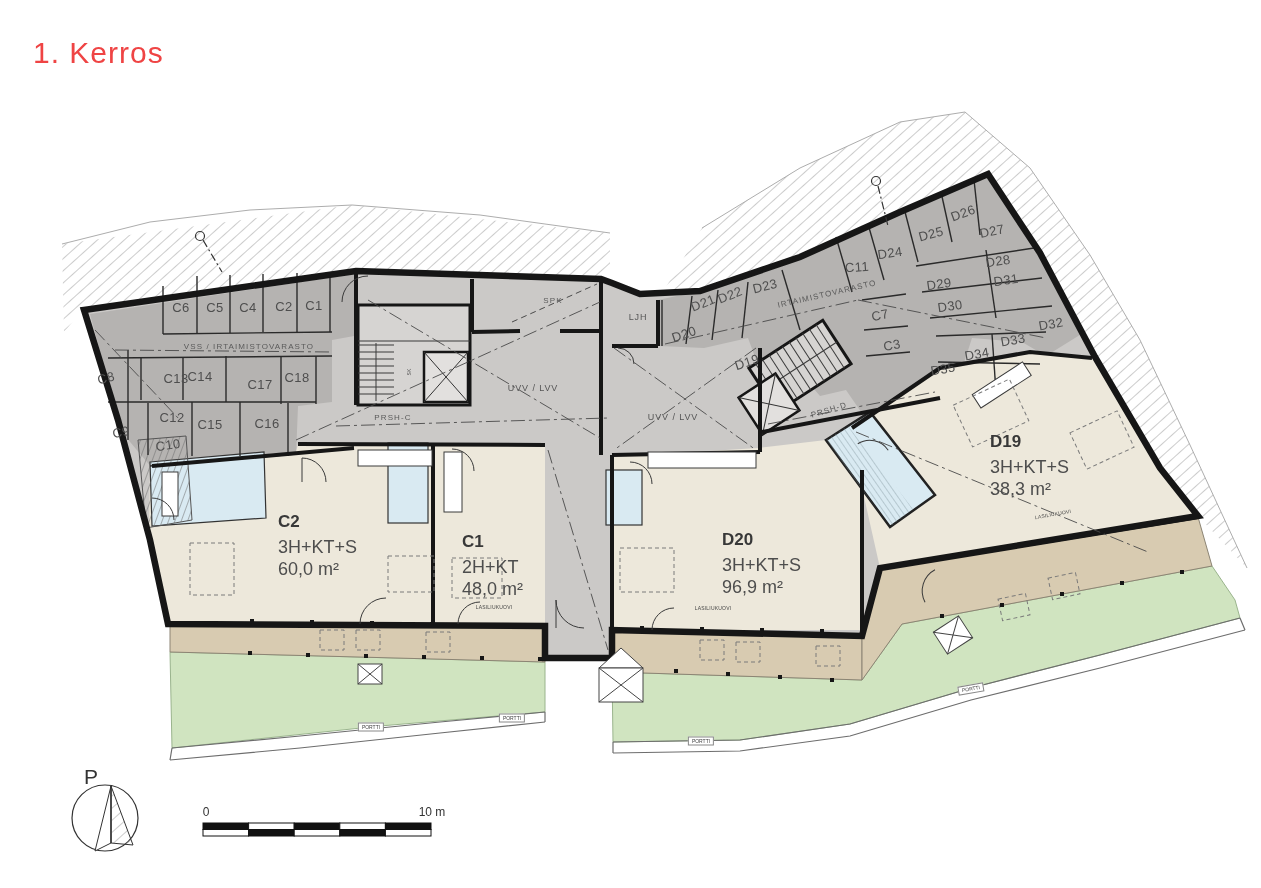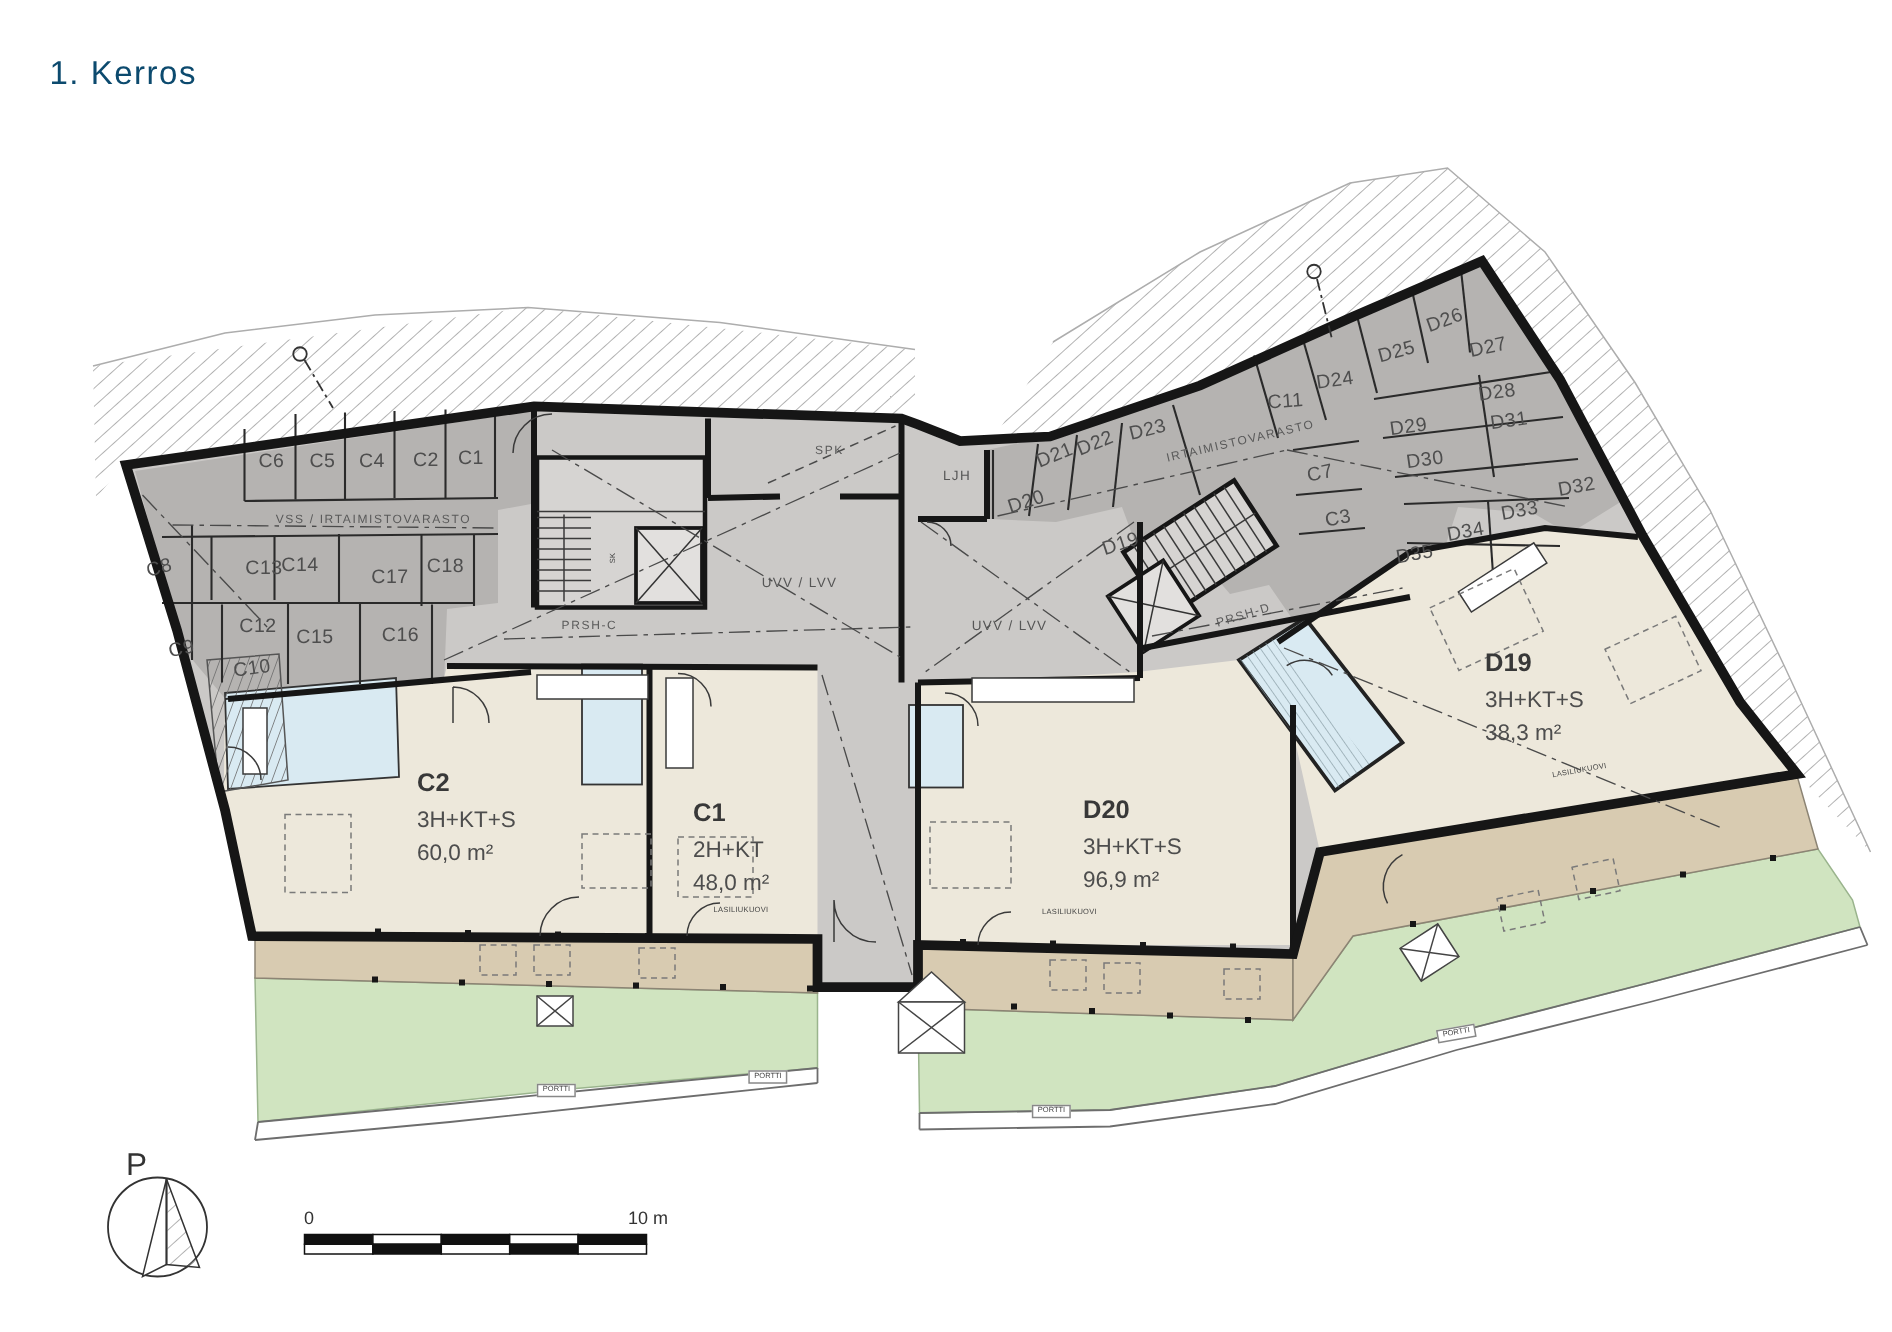--- a/index.html
+++ b/index.html
@@ -1,30 +1,30 @@
 <!DOCTYPE html>
 <html><head>
 <meta charset="utf-8">
 <style>
   html,body{margin:0;padding:0;background:#fff;}
   body{font-family:"Liberation Sans", sans-serif;}
   #stage{position:relative;width:1261px;height:888px;background:#ffffff;overflow:hidden;}
   #plan-svg{position:absolute;left:0;top:0;}
   .header{position:absolute;left:33px;top:20px;color:#3c3c3c;}
   .project-title{font-size:17px;letter-spacing:1.2px;color:#4a4a4a;font-weight:400;}
-  .floor-title{font-size:22px;letter-spacing:1px;color:#0c4a6e;margin-top:16px;font-weight:400;}
+  .floor-title{font-size:30px;letter-spacing:1px;color:#ef4444;margin-top:16px;font-weight:400;}
   .lab{position:absolute;white-space:nowrap;transform:translate(-50%,-50%);}
   .rlab{font-size:13px;color:#4e4e4e;letter-spacing:.4px;}
   .tlab{font-size:9px;color:#565656;letter-spacing:.9px;}
   .clab{font-size:8px;color:#5a5a5a;letter-spacing:1.1px;}
   .tiny{font-size:5px;color:#454545;letter-spacing:.2px;}
   .portti{font-size:5px;color:#3f3f3f;background:#fff;border:.5px solid #888;padding:0 3px;line-height:7px;}
   .apt{position:absolute;color:#3c3c3c;}
   .apt-id{font-size:17px;font-weight:bold;color:#383838;margin-bottom:4px;}
-  .apt-line{font-size:15px;color:#4d4d4d;line-height:22px;}
+  .apt-line{font-size:18px;color:#4d4d4d;line-height:22px;}
   .compass-p{font-size:21px;color:#333;}
   .scale-num{font-size:12px;color:#333;}
 </style>
 </head>
 <body>
 
 <div id="stage">
 
   <svg id="plan-svg" width="1261" height="888" viewBox="0 0 1261 888">
     <defs>

